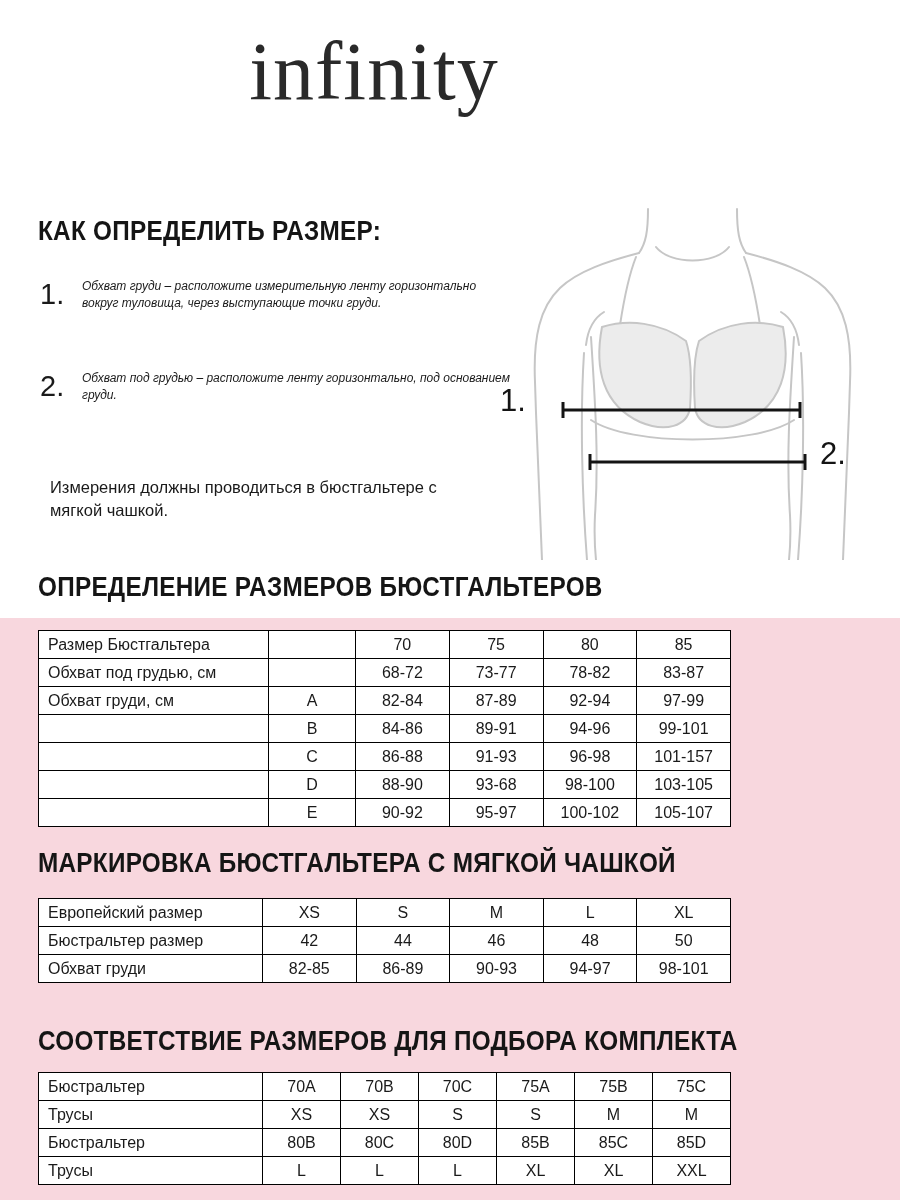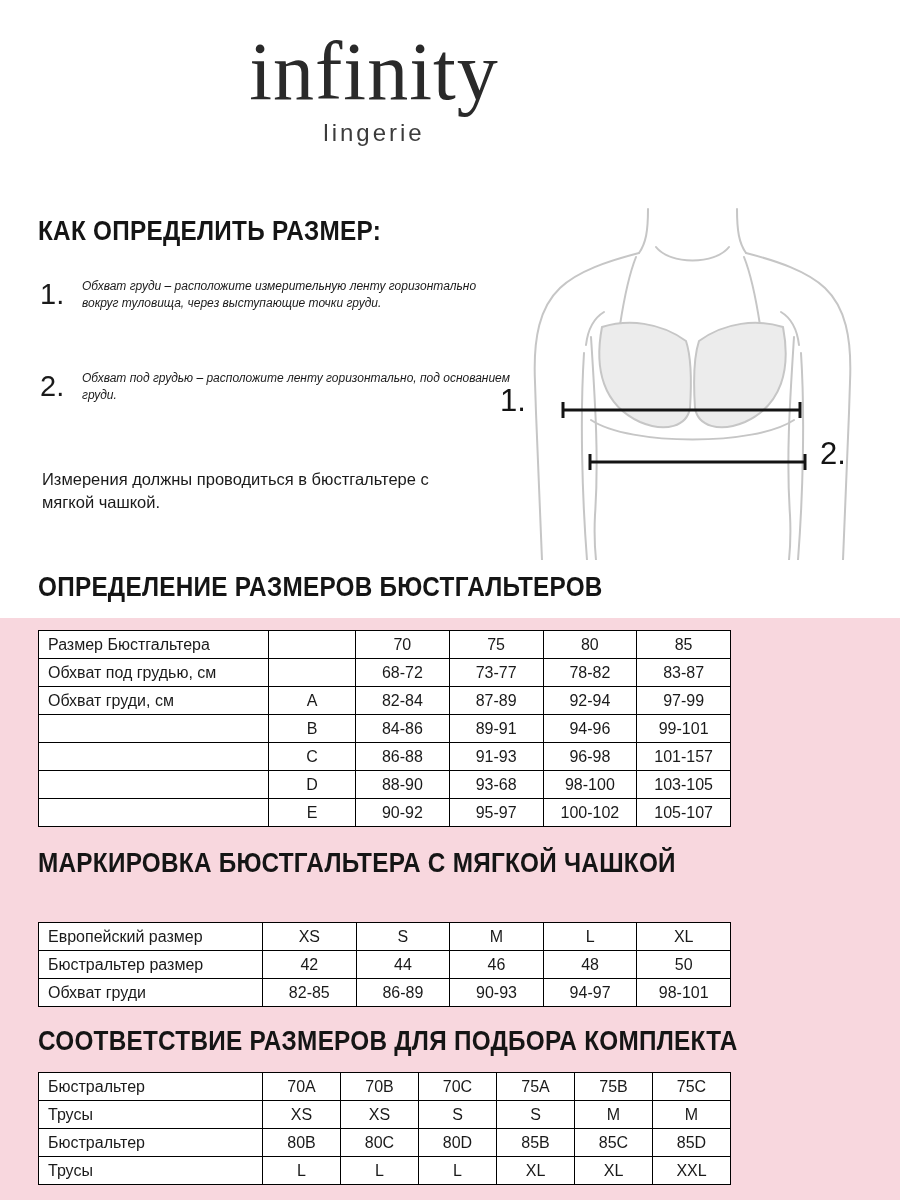--- a/index.html
+++ b/index.html
@@ -17,48 +17,47 @@
   #h-howto{left:38px;top:216px;}
   #h-sizes{left:38px;top:572px;}
   #h-softcup{left:38px;top:848px;}
   #h-sets{left:38px;top:1026px;}
 
   .step{position:absolute;left:40px;z-index:1;display:flex;}
   #step1{top:278px;} #step2{top:370px;}
   .step-num{font-size:29px;line-height:1.15;flex:0 0 42px;}
   .step-text{font-size:12px;line-height:1.38;width:432px;font-style:italic;}
 
-  .note{position:absolute;left:38px;top:464px;z-index:1;font-size:16.5px;line-height:1.38;width:432px;margin:4px;}
+  .note{position:absolute;left:38px;top:464px;z-index:1;font-size:16.5px;line-height:1.38;width:432px;margin:12px;}
 
   .diagram{position:absolute;left:490px;top:195px;width:410px;height:365px;z-index:1;}
   .dlabel{position:absolute;font-size:31px;color:#141414;line-height:1;}
   #dlabel1{left:10px;top:190px;}
   #dlabel2{left:330px;top:243px;}
 
   table{position:absolute;z-index:1;border-collapse:collapse;table-layout:fixed;width:693px;background:#fff;}
   #t1{left:38px;top:630px;}
-  #t2{left:38px;top:898px;margin-top:24px;}
+  #t2{left:38px;top:898px;}
   #t3{left:38px;top:1072px;}
   td{border:1px solid #000;height:27px;font-size:16px;text-align:center;padding:0 4px;
      background:#fff;overflow:hidden;white-space:nowrap;}
   td:first-child{text-align:left;padding-left:9px;}
   #t1 col.c0{width:230px;} #t1 col.c1{width:87px;}
   #t2 col.c0{width:224px;}
   #t3 col.c0{width:224px;}
 </style>
 </head>
 <body>
 
 <div class="page">
 
   <div class="pink-panel"></div>
 
   <header class="logo">
     <div class="brand-name">infinity</div>
-    <div class="brand-tagline">lingerie</div>
   </header>
 
   <h2 class="heading" id="h-howto">КАК ОПРЕДЕЛИТЬ РАЗМЕР:</h2>
 
   <div class="step" id="step1">
     <div class="step-num">1.</div>
     <div class="step-text">Обхват груди – расположите измерительную ленту горизонтально вокруг туловища, через выступающие точки груди.</div>
   </div>
 
   <div class="step" id="step2">

